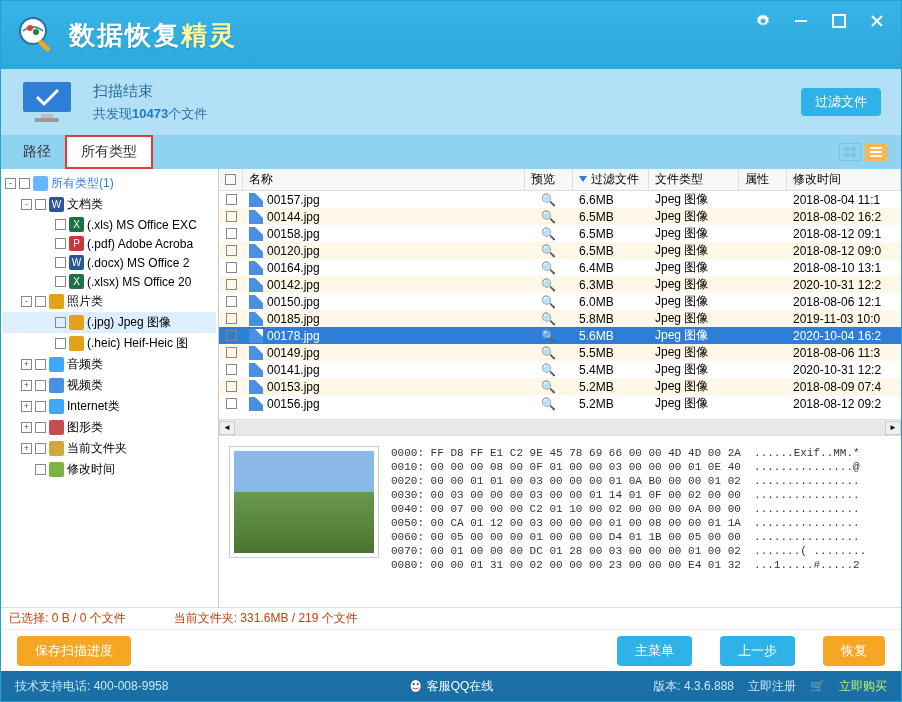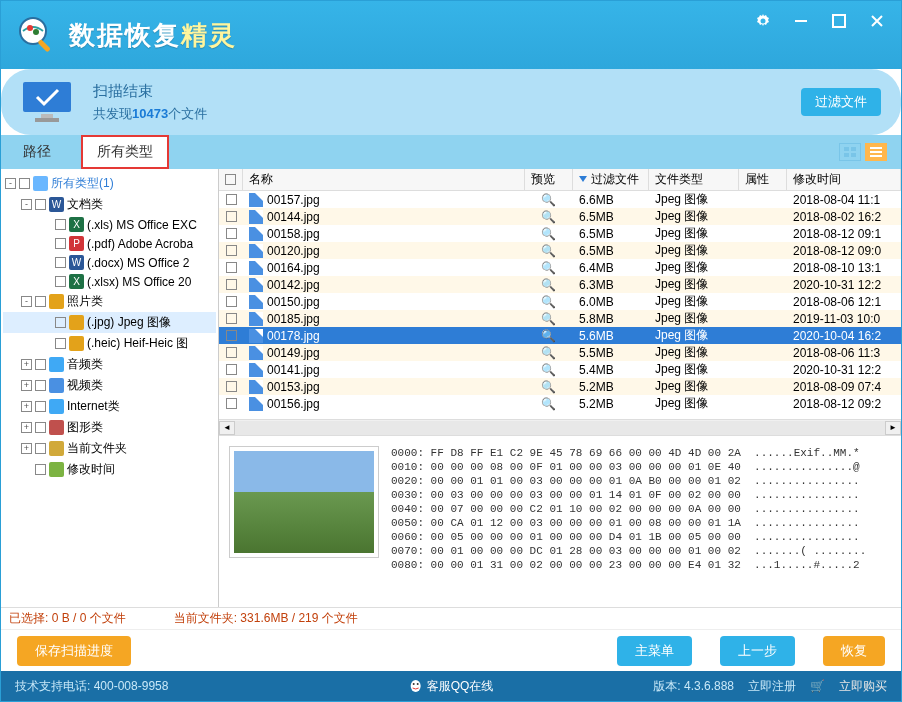--- a/index.html
+++ b/index.html
@@ -6,28 +6,28 @@
 body { background: #f0f0f0; }
 .window { width: 902px; height: 702px; background: #fff; display: flex; flex-direction: column; border: 1px solid #2a9fd6; }
 .titlebar { height: 68px; background: linear-gradient(180deg,#36b4e8 0%,#2ea7dc 100%); display: flex; align-items: center; padding: 0 14px; position: relative; }
 .logo-wrap { display: flex; align-items: center; gap: 10px; }
 .logo-icon { width: 44px; height: 44px; }
 .app-title { color: #fff; font-size: 26px; font-weight: bold; letter-spacing: 2px; text-shadow: 0 1px 1px rgba(0,0,0,.2); }
 .app-title .accent { color: #fff59d; }
 .win-controls { position: absolute; right: 14px; top: 10px; display: flex; gap: 18px; }
 .win-btn { width: 20px; height: 20px; color: #fff; display: flex; align-items: center; justify-content: center; cursor: pointer; }
 .win-btn svg { width: 16px; height: 16px; }
-.scan-panel { height: 66px; background: #b2e0f7; display: flex; align-items: center; padding: 0 20px; justify-content: space-between; border-radius: 30px; }
+.scan-panel { height: 66px; background: #b2e0f7; display: flex; align-items: center; padding: 0 20px; justify-content: space-between; }
 .scan-left { display: flex; align-items: center; gap: 20px; }
 .monitor-icon { width: 52px; height: 44px; }
 .scan-text { font-size: 13px; color: #2a6fa0; }
 .scan-text .line1 { font-size: 15px; margin-bottom: 4px; }
 .scan-text .count { color: #1a7bd6; font-weight: bold; }
 .filter-btn { background: #2fb2e8; color: #fff; padding: 5px 14px; border-radius: 4px; font-size: 13px; cursor: pointer; }
-.tab-row { height: 34px; background: #8fd3f0; display: flex; align-items: center; padding: 0 14px; gap: 22px; font-size: 14px; color: #333; position: relative; }
+.tab-row { height: 34px; background: #8fd3f0; display: flex; align-items: center; padding: 0 14px; gap: 6px; font-size: 14px; color: #333; position: relative; }
 .tab { padding: 4px 8px; cursor: pointer; }
 .tab.highlight { border: 2px solid #e53935; padding: 6px 14px; background: #fff; }
 .view-toggles { position: absolute; right: 14px; display: flex; gap: 4px; }
 .view-btn { width: 22px; height: 18px; border: 1px solid #79c5e8; display: flex; align-items: center; justify-content: center; cursor: pointer; }
 .view-btn.active { background: #ffb74d; border-color: #ffb74d; }
 .main { flex: 1; display: flex; overflow: hidden; }
 .tree-pane { width: 218px; border-right: 1px solid #ccc; overflow: auto; padding: 4px 2px; font-size: 12px; }
 .tree-node { display: flex; align-items: center; gap: 3px; padding: 2px 0; white-space: nowrap; cursor: pointer; }
 .tree-node.d1 { padding-left: 2px; }
 .tree-node.d2 { padding-left: 18px; }
@@ -525,16 +525,16 @@
           <circle cx="5" cy="5" r="1" fill="#333"></circle>
           <circle cx="9" cy="5" r="1" fill="#333"></circle>
           <path d="M4 9q3 2 6 0" stroke="#e53935" fill="none"></path>
         </svg>
       <span>客服QQ在线</span>
     </div>
     <div class="right">
       <span><span>版本:</span> <span>4.3.6.888</span></span>
       <a>立即注册</a>
       <span class="cart-icon">🛒</span>
-      <a style="color:#e5e5e5">立即购买</a>
+      <a style="color:#bef264">立即购买</a>
     </div>
   </div>
 </div>
 
 </body></html>

